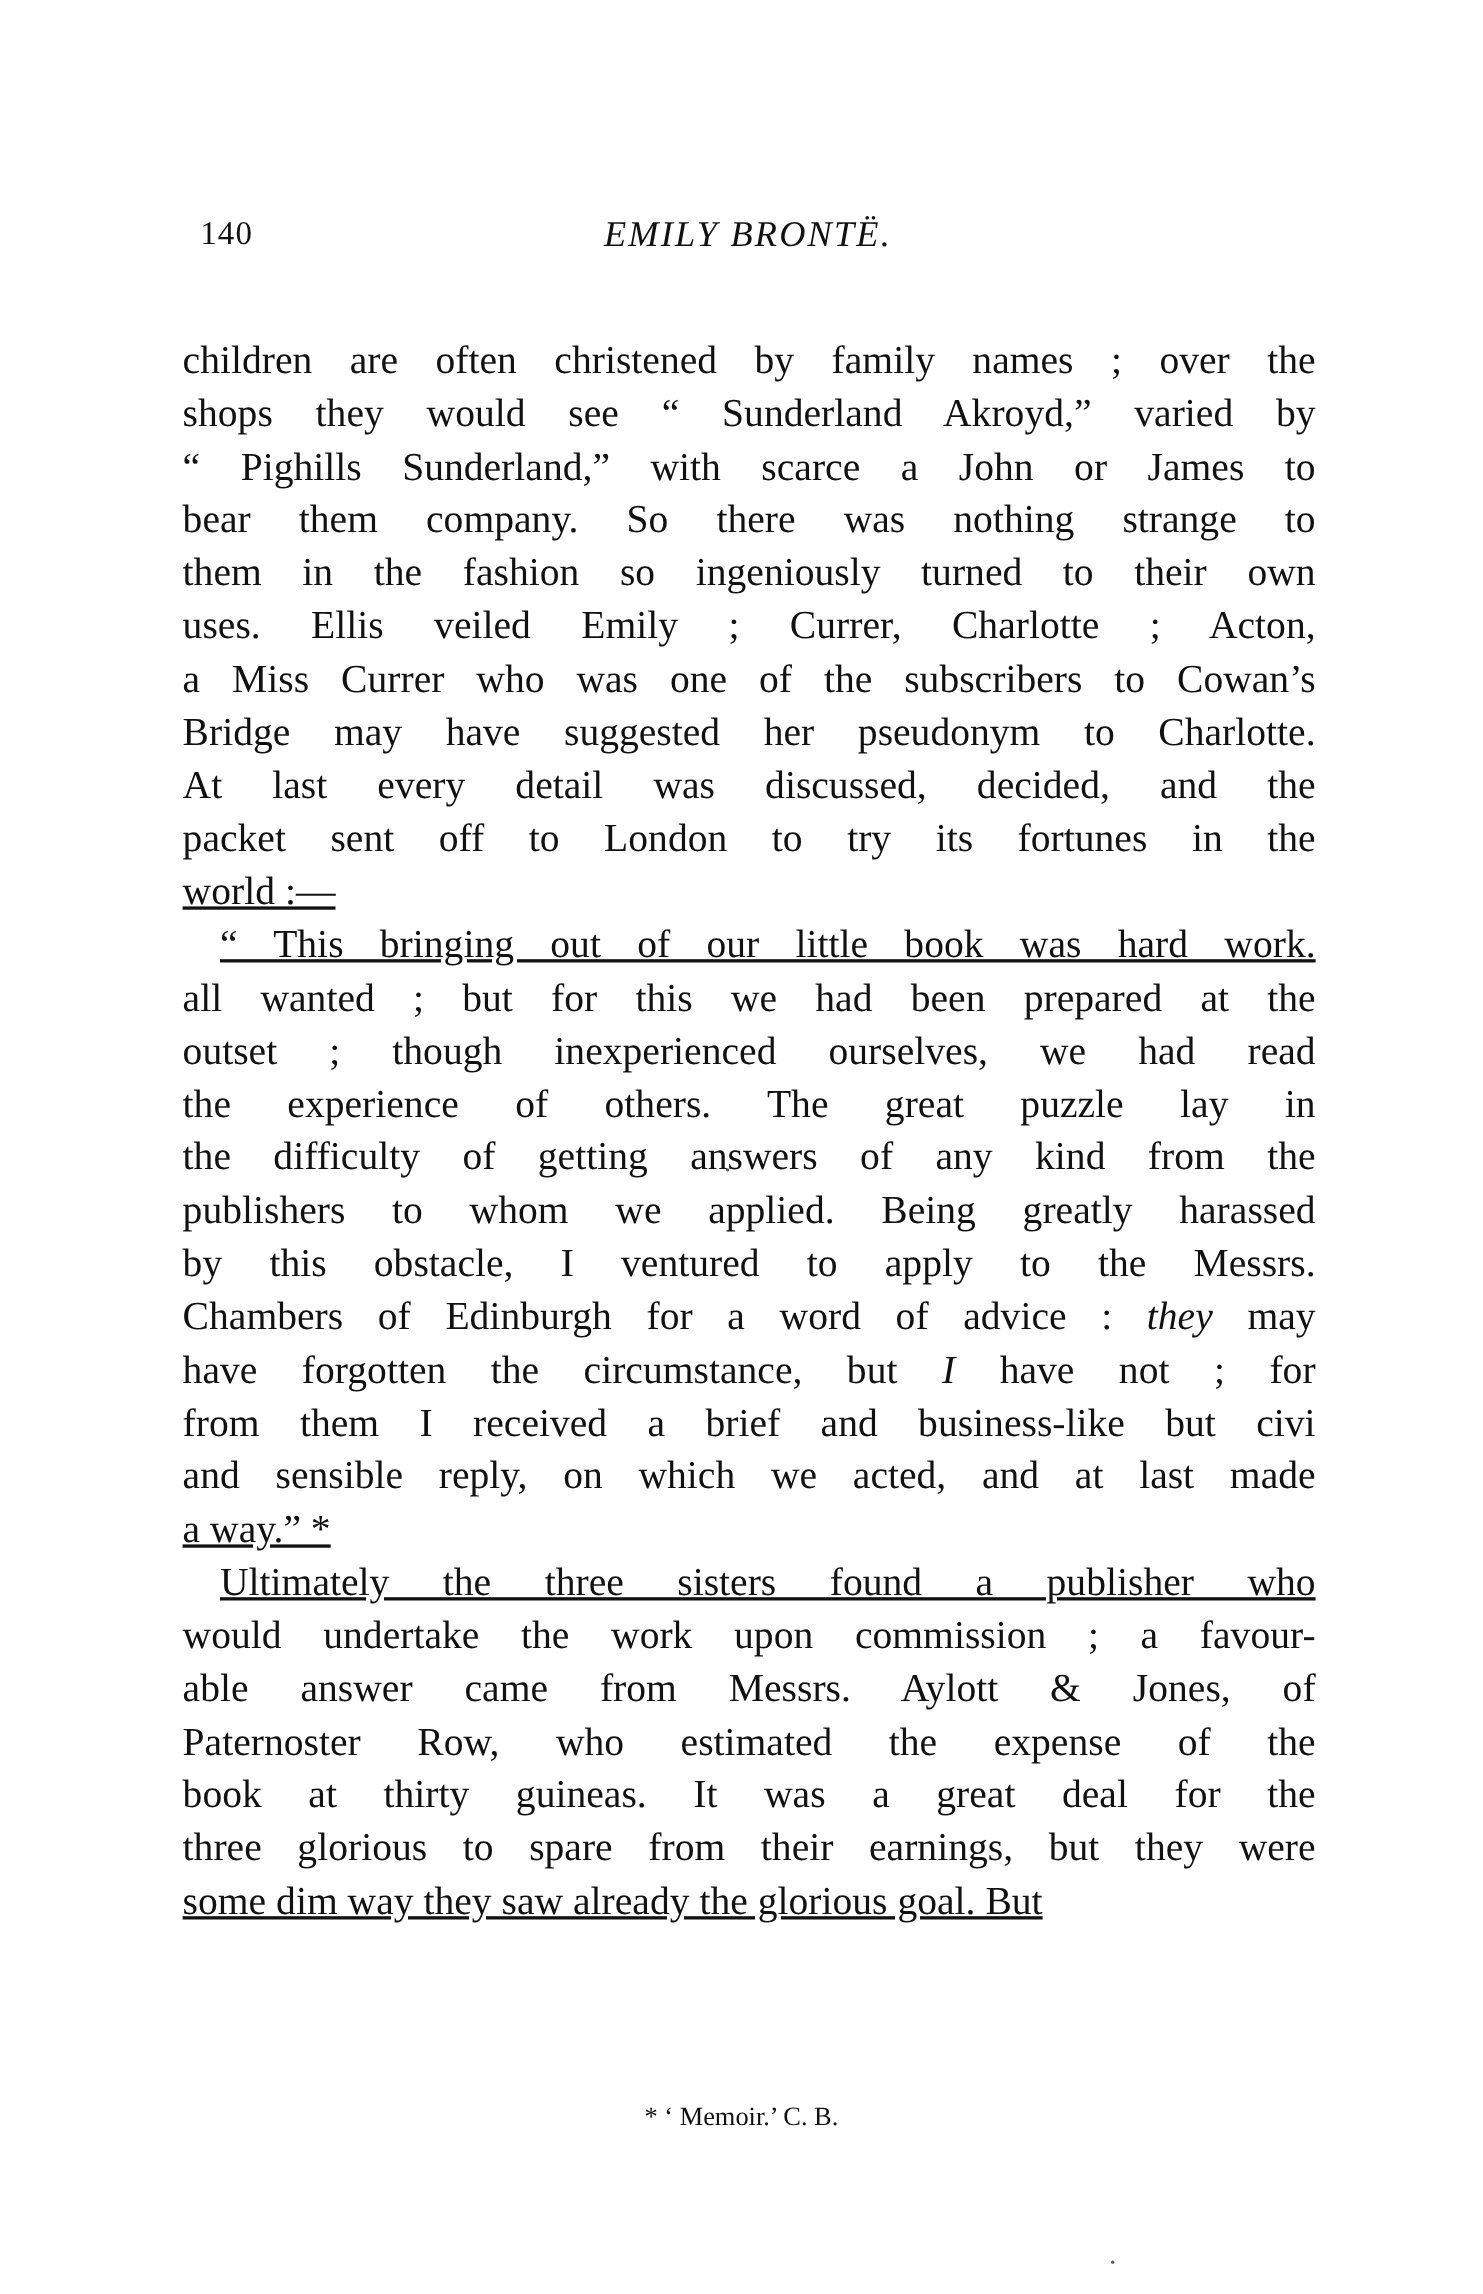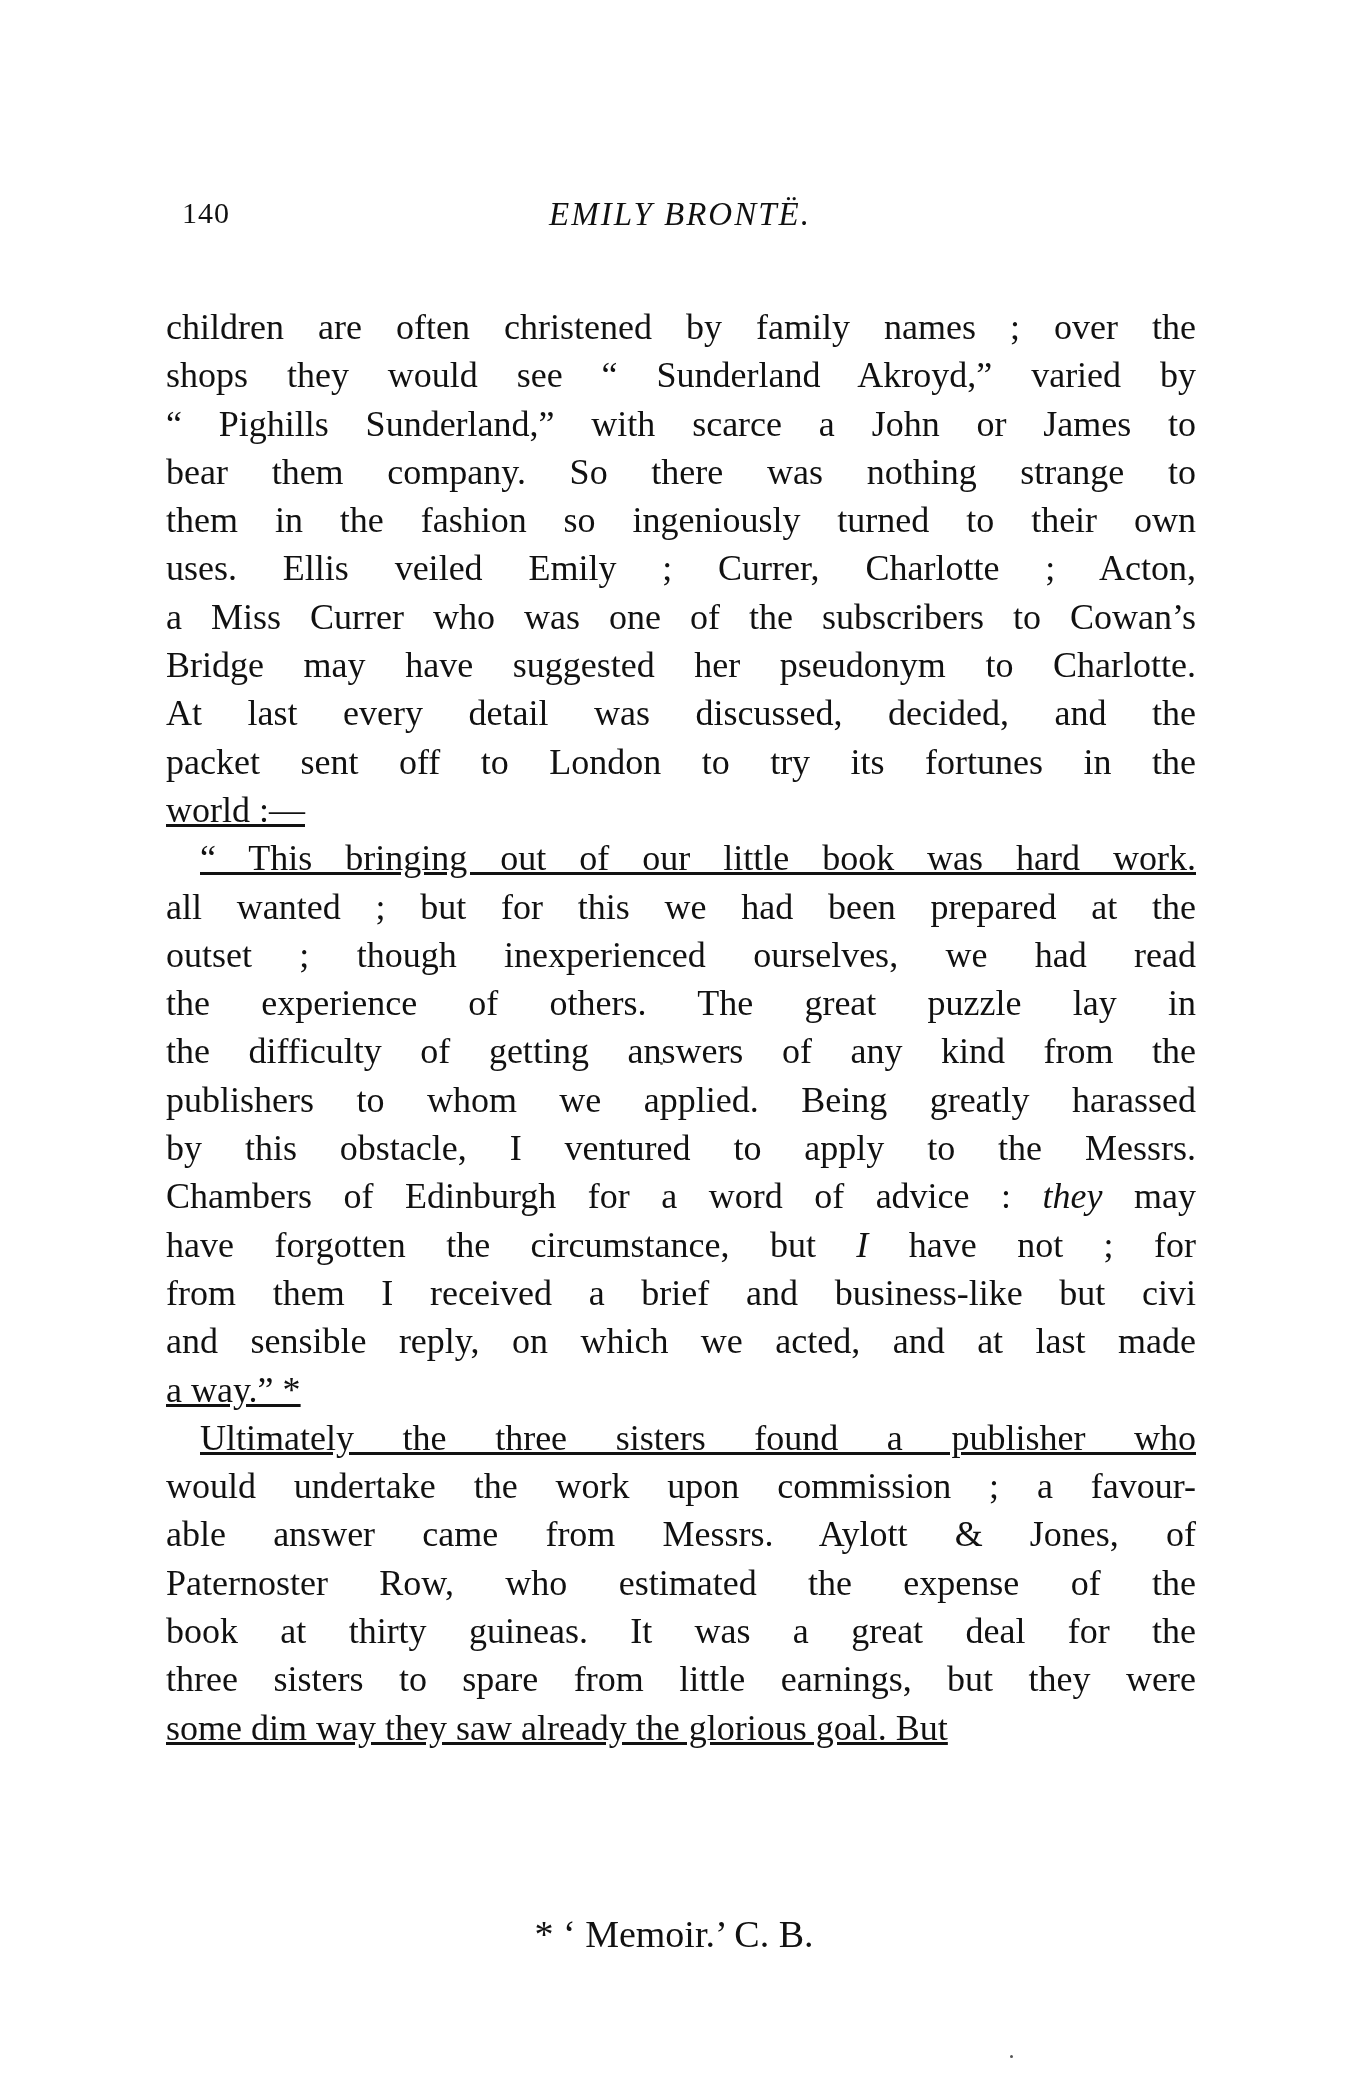--- a/index.html
+++ b/index.html
@@ -8,21 +8,21 @@
   .header { position:absolute; top:196px; left:166px; width:1028px; height:50px; }
   .pagenum { position:absolute; left:16px; top:0; font-size:30px; letter-spacing:1px; }
   .runhead { position:absolute; left:0; right:0; top:0; text-align:center;
              font-style:italic; font-size:33px; letter-spacing:2px; }
   .body { position:absolute; top:260px; left:166px; width:1030px;margin-top:43px; }
   .line { display:block; font-size:36px; line-height:48.3px; height:48.3px;
           white-space:nowrap; text-align:justify; text-align-last:justify; }
   .line.last { text-align-last:left;text-decoration:underline; }
   .line.indent { padding-left:34px;text-decoration:underline; }
   .footnote { position:absolute; top:1912px; left:0; width:1348px; text-align:center;
-              font-size:38px; }
+              font-size:24px; }
   .speck { position:absolute; width:3px; height:3px; background:#555; border-radius:50%; }
 </style>
 </head>
 <body>
 
 <div class="header">
   <span class="pagenum">140</span>
   <span class="runhead">EMILY BRONTË.</span>
 </div>
 
@@ -53,21 +53,21 @@
       <span class="line">from them I received a brief and business-like but civi</span>
       <span class="line">and sensible reply, on which we acted, and at last made</span>
       <span class="line last">a way.” *</span>
     </div>
     <div>
       <span class="line indent">Ultimately the three sisters found a publisher who</span>
       <span class="line">would undertake the work upon commission ; a favour-</span>
       <span class="line">able answer came from Messrs. Aylott &amp; Jones, of</span>
       <span class="line">Paternoster Row, who estimated the expense of the</span>
       <span class="line">book at thirty guineas. It was a great deal for the</span>
-      <span class="line">three sisters to spare from little earnings, but they were</span>
+      <span class="line">three glorious to spare from their earnings, but they were</span>
       <span class="line last">some dim way they saw already the glorious goal. But</span>
     </div>
   </div>
 
 <div class="footnote">* ‘ Memoir.’ C. B.</div>
 
 <span class="speck" style="left:660px;top:1062px;"></span>
 <span class="speck" style="left:1010px;top:2055px;"></span>
 
 </body></html>

